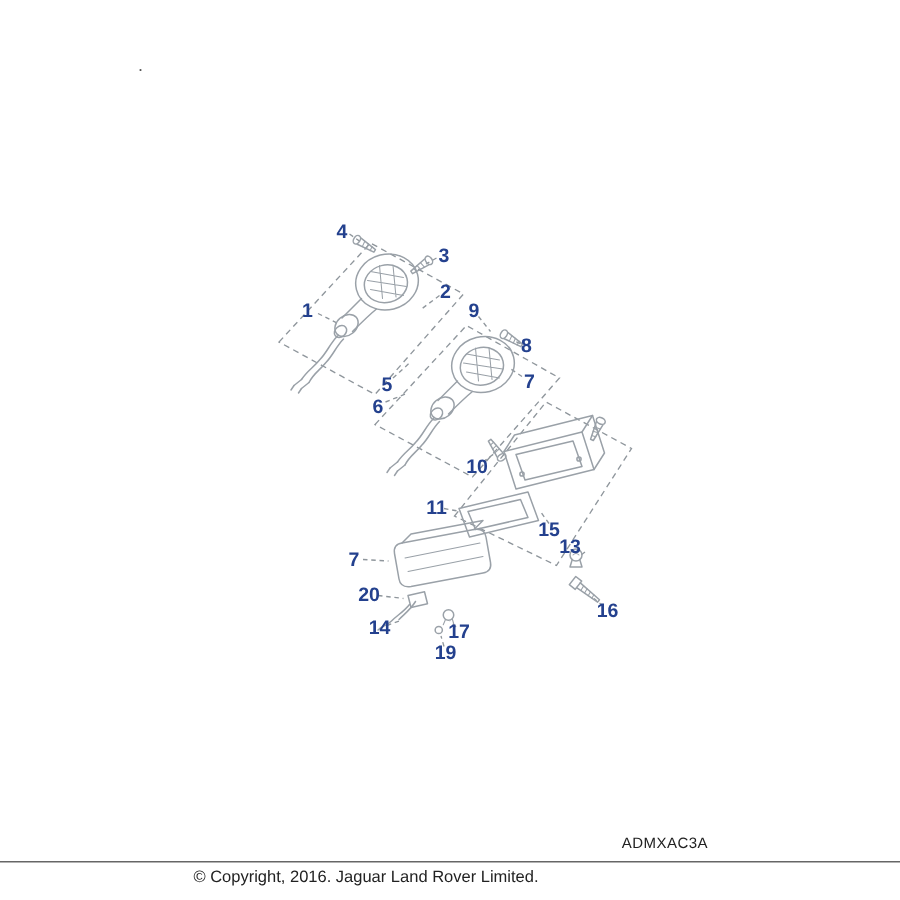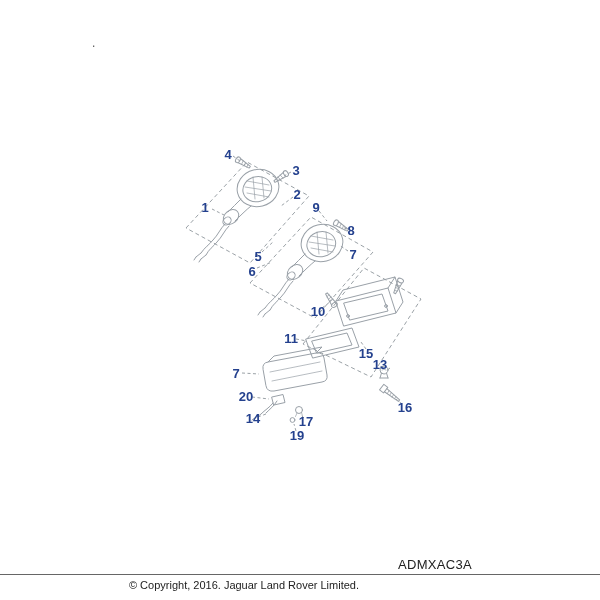--- a/index.html
+++ b/index.html
@@ -23,21 +23,21 @@
     font-size:13px;
     font-weight:bold;
     color:var(--callout,#24418e);
     line-height:1;
     cursor:default;
   }
   .stray { position:absolute; left:92px; top:36px; font-size:12px; color:#555; }
 
   .diagram-code {
     position:absolute; top:557px; right:128px;
-    font-size:13px; color:var(--footer_text,#222222); letter-spacing:0.3px;
+    font-size:10px; color:var(--footer_text,#222222); letter-spacing:0.3px;
   }
   .footer-rule { position:absolute; top:574px; left:0; width:600px; border-top:1px solid #666; }
   .copyright {
     position:absolute; top:579px; left:0; width:488px; text-align:center;
     font-size:11px; color:var(--footer_text,#222222);
   }
 </style>
 </head>
 <body>
 

